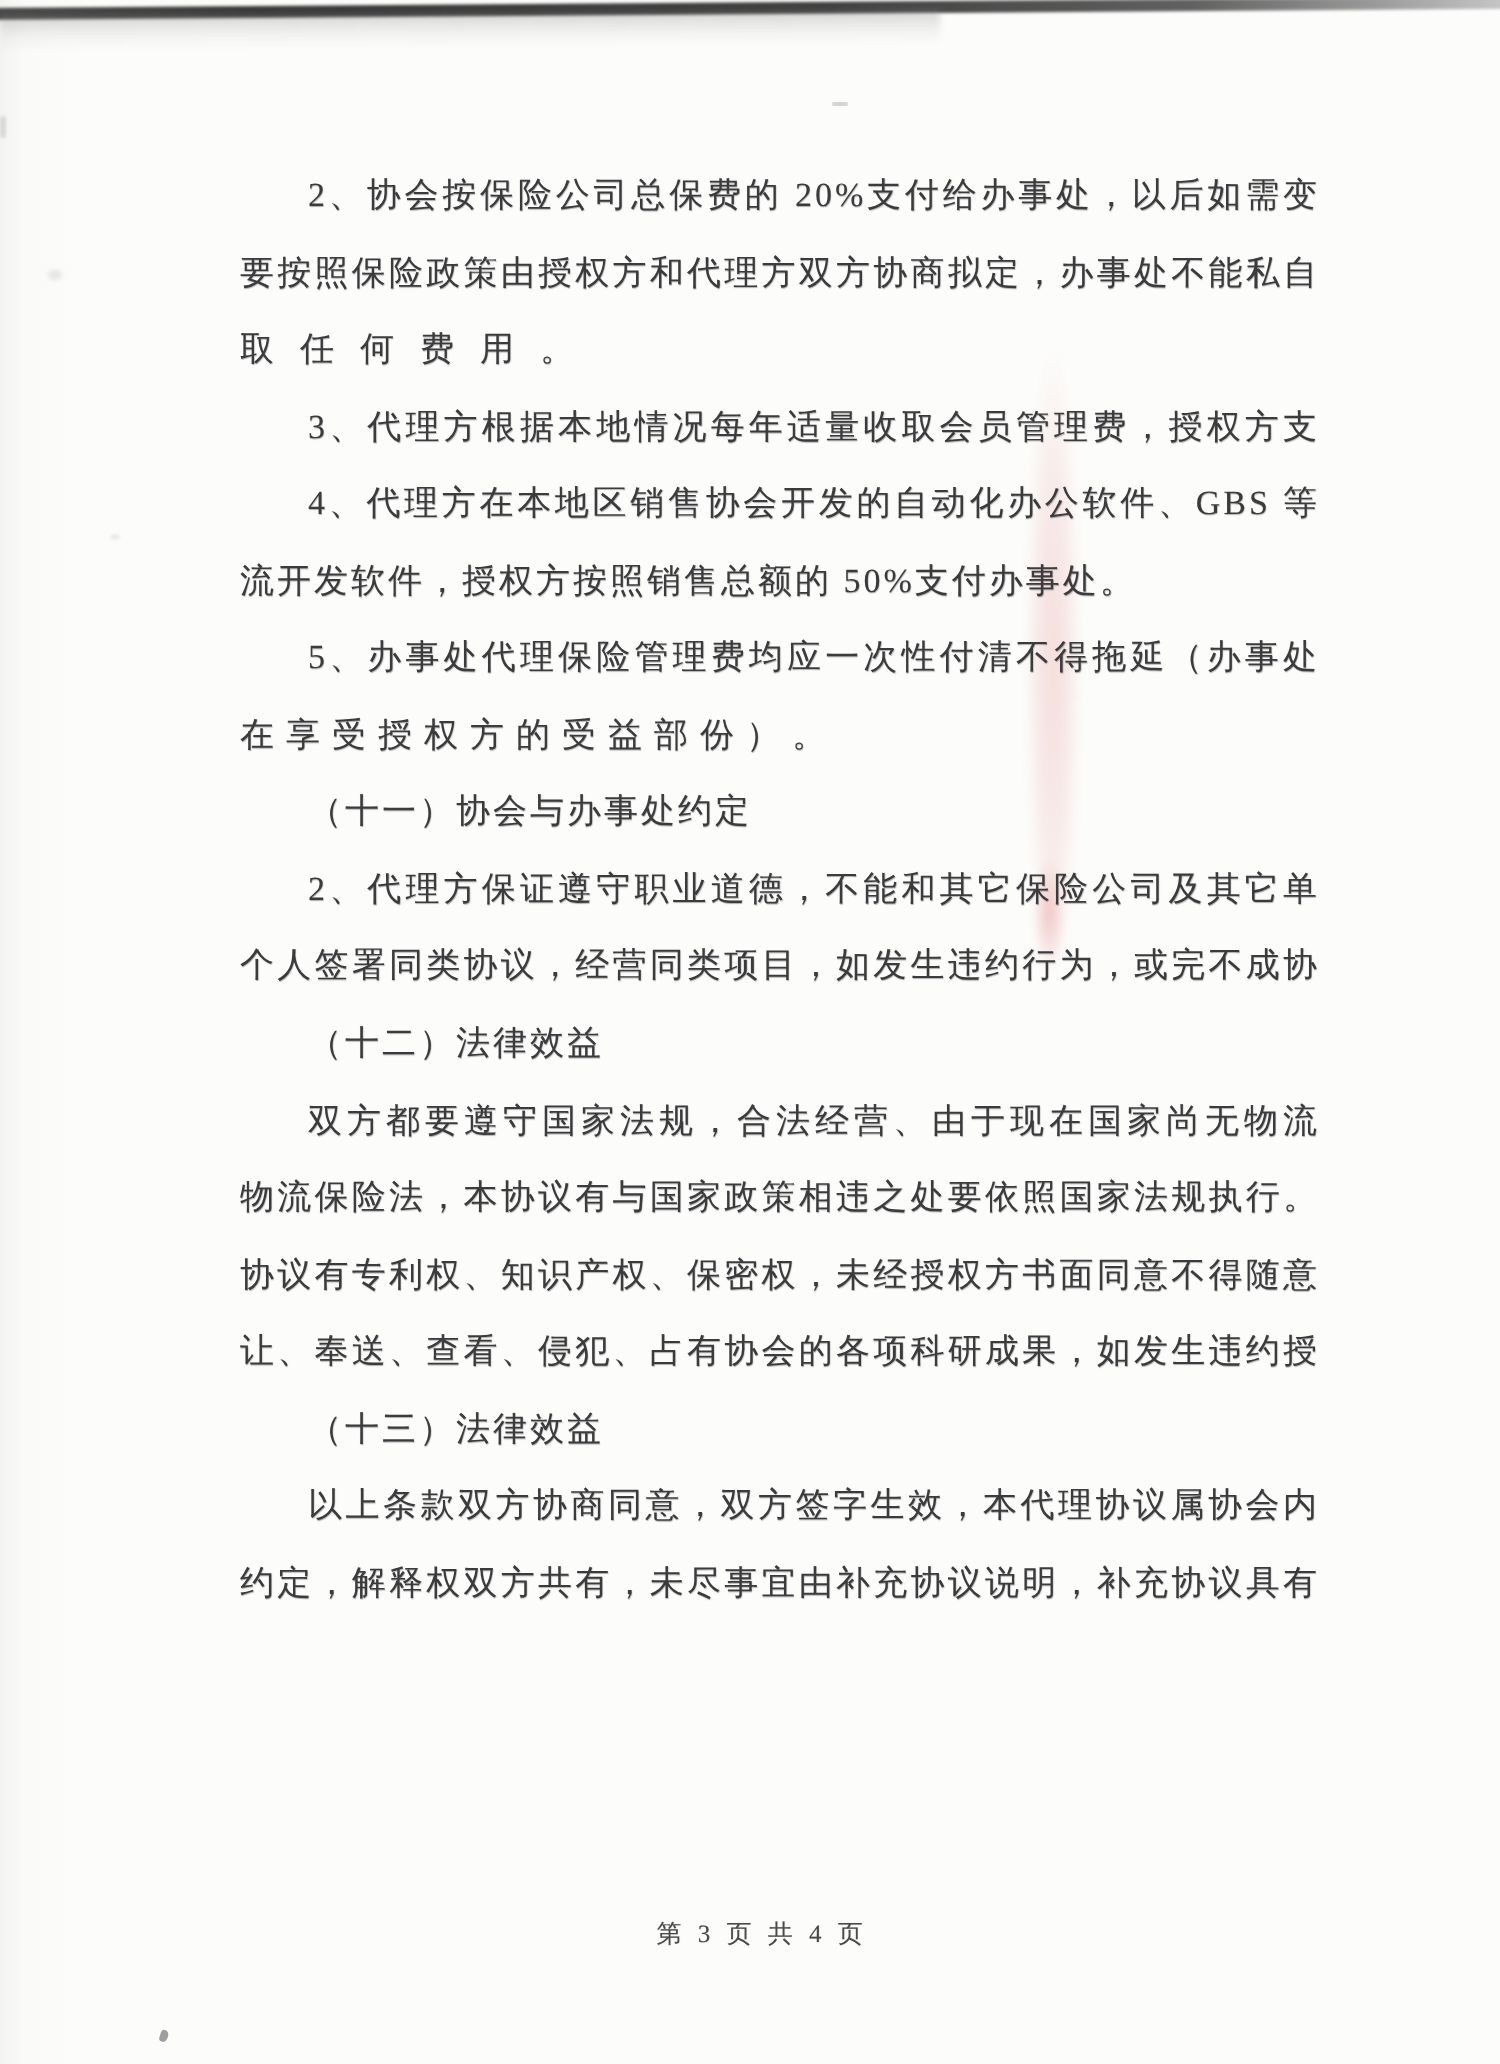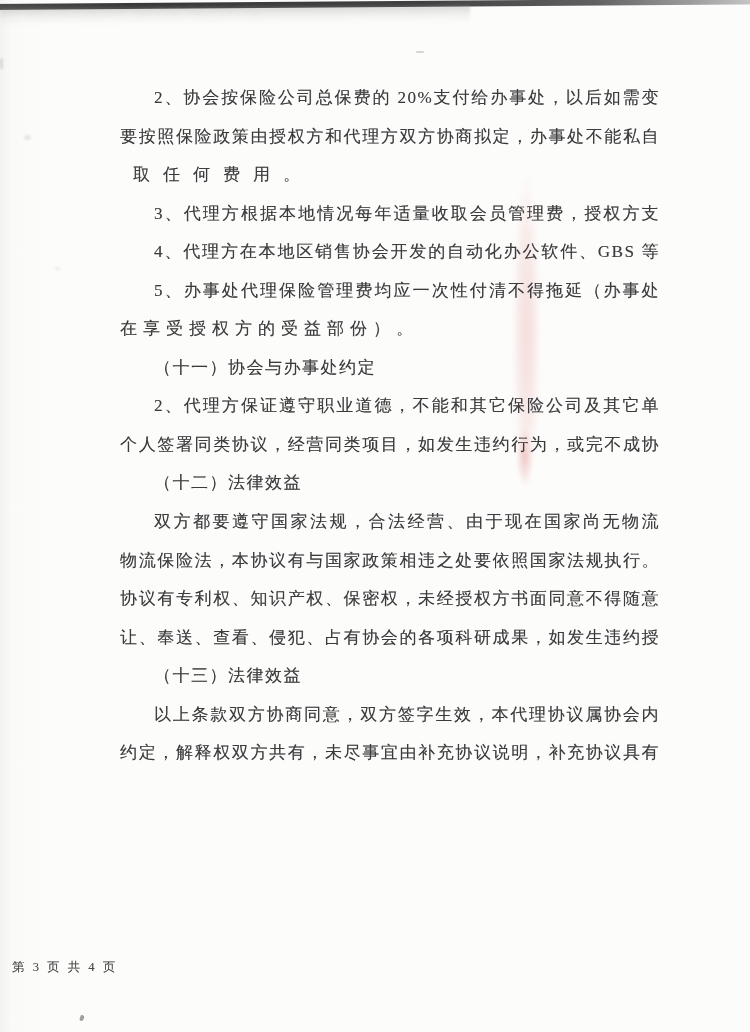--- a/index.html
+++ b/index.html
@@ -47,24 +47,24 @@
     filter:blur(0.22px);
   }
   .line{
     height:38.55px;line-height:38.55px;overflow:hidden;
     text-align:left;white-space:nowrap;
   }
   .line.fill{white-space:normal;text-align:justify;text-align-last:justify;}
   .line.indent{text-indent:2em;}
   .line.spread0{letter-spacing:1.5px;}
   .line.spread1{letter-spacing:6px;}
-  .line.spread2{letter-spacing:13px;margin-left:13px;}
+  .line.spread2{letter-spacing:13px;}
   .footer{
     position:absolute;top:957px;left:0;width:100%;height:20px;line-height:20px;
-    text-indent:12px;
+    text-align:center;text-indent:12px;
     font-size:12.5px;letter-spacing:2.5px;color:#4a4a4c;
     text-shadow:0.2px 0.2px 0.4px rgba(80,80,84,0.4);
   }
 </style>
 </head>
 <body>
 
 <div class="page">
   <div class="top-edge"></div>
   <div class="top-shadow"></div>
@@ -75,20 +75,21 @@
   <div class="speck s3"></div>
   <div class="speck s4"></div>
   <div class="speck s5"></div>
 
   <main class="doc">
       <div class="line indent fill spread0">2、协会按保险公司总保费的 20%支付给办事处，以后如需变更</div>
       <div class="line fill spread0">要按照保险政策由授权方和代理方双方协商拟定，办事处不能私自收</div>
       <div class="line spread2">取任何费用。</div>
       <div class="line indent fill spread0">3、代理方根据本地情况每年适量收取会员管理费，授权方支付</div>
       <div class="line indent fill spread0">4、代理方在本地区销售协会开发的自动化办公软件、GBS 等物</div>
+      <div class="line spread0">流开发软件，授权方按照销售总额的 50%支付办事处。</div>
       <div class="line indent fill spread0">5、办事处代理保险管理费均应一次性付清不得拖延（办事处不</div>
       <div class="line spread1">在享受授权方的受益部份）。</div>
       <div class="line indent spread0">（十一）协会与办事处约定</div>
       <div class="line indent fill spread0">2、代理方保证遵守职业道德，不能和其它保险公司及其它单位和</div>
       <div class="line fill spread0">个人签署同类协议，经营同类项目，如发生违约行为，或完不成协会</div>
       <div class="line indent spread0">（十二）法律效益</div>
       <div class="line indent fill spread0">双方都要遵守国家法规，合法经营、由于现在国家尚无物流法、</div>
       <div class="line fill spread0">物流保险法，本协议有与国家政策相违之处要依照国家法规执行。本</div>
       <div class="line fill spread0">协议有专利权、知识产权、保密权，未经授权方书面同意不得随意转</div>
       <div class="line fill spread0">让、奉送、查看、侵犯、占有协会的各项科研成果，如发生违约授权</div>

